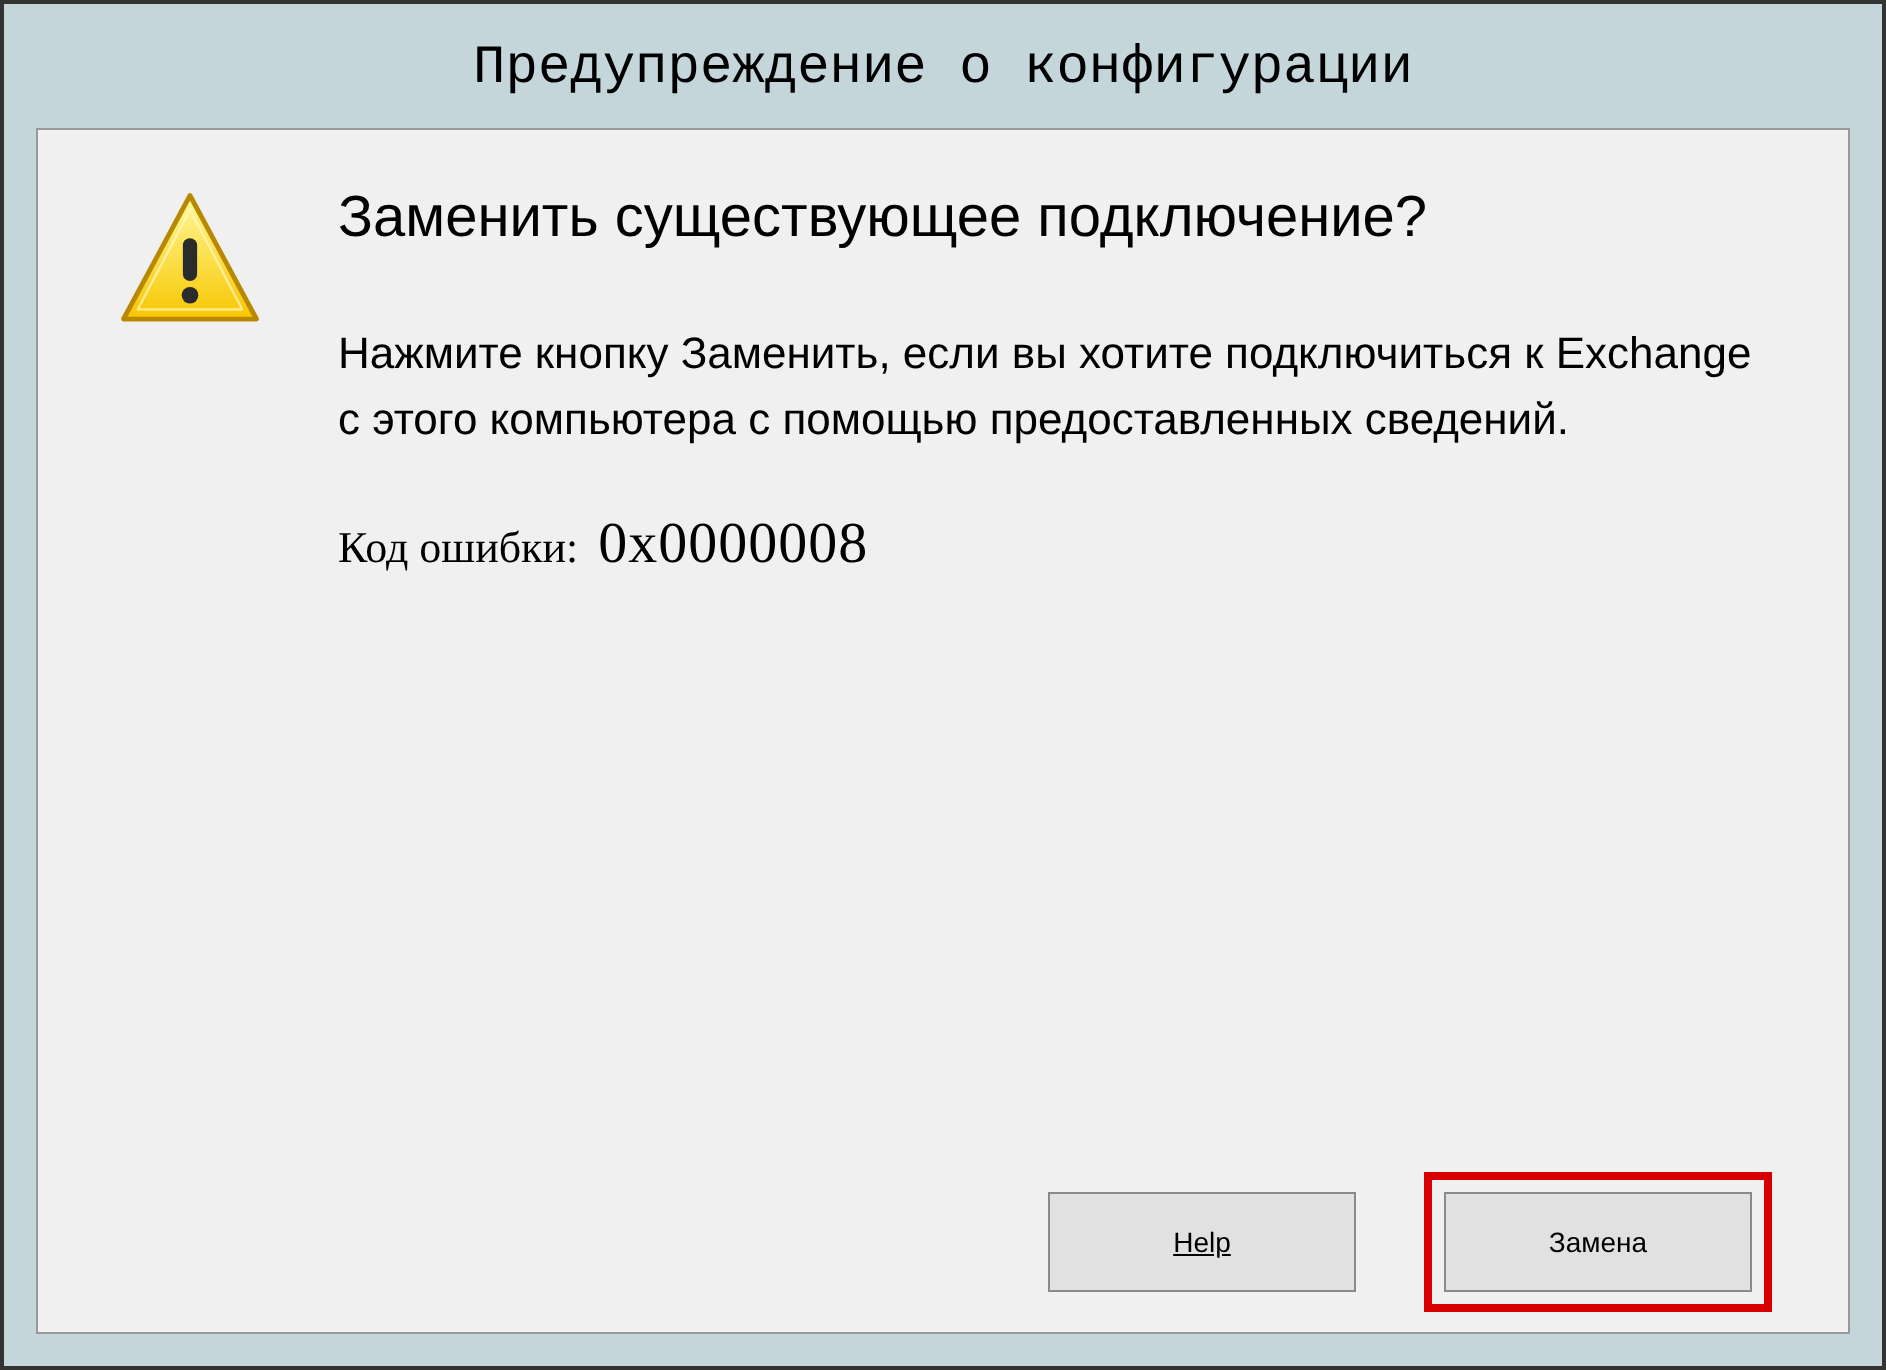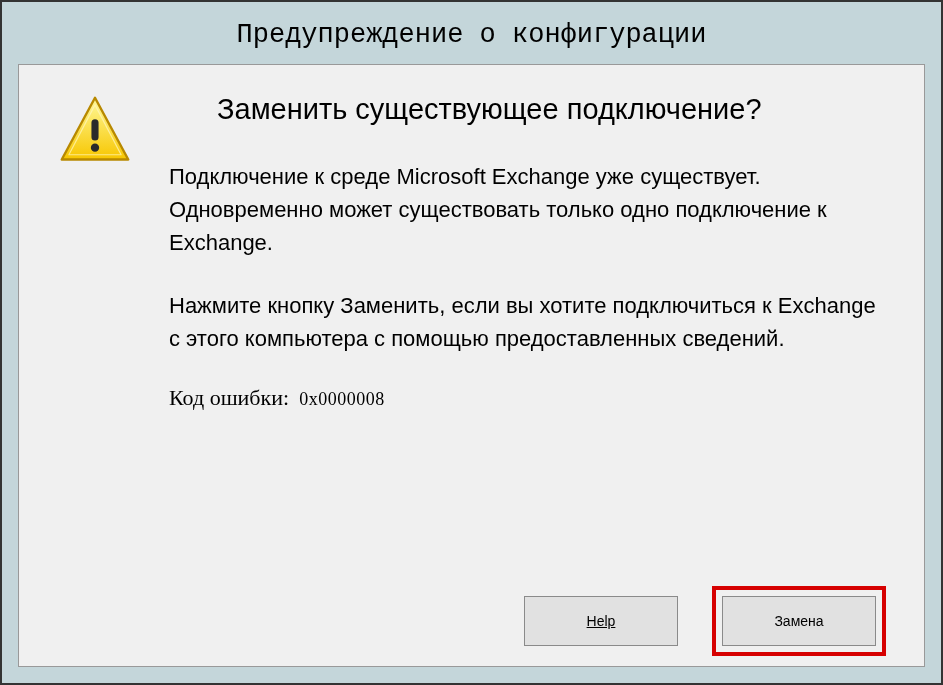--- a/index.html
+++ b/index.html
@@ -50,38 +50,37 @@
     .text-block {
       flex: 1;
       padding-right: 10px;
     }
     .heading {
       font-size: 29px;
       font-weight: 400;
       line-height: 1.4;
       color: #000;
       margin-bottom: 30px;
-      margin-left: 48px;
     }
     .body-text {
       font-size: 22px;
       line-height: 1.5;
       color: #000;
       margin-bottom: 30px;
     }
     .error-row {
       font-size: 22px;
       color: #000;
       display: flex;
       gap: 10px;
       align-items: baseline;
       font-family: Liberation Serif, serif;
     }
     .error-code {
-      font-size: 18px;
+      font-size: 29px;
       letter-spacing: 0.5px;
     }
     .button-row {
       margin-top: auto;
       display: flex;
       justify-content: flex-end;
       gap: 20px;
       padding-top: 20px;
     }
     .btn {
@@ -127,21 +126,20 @@
           </linearGradient>
         </defs>
         <polygon points="32,4 60,56 4,56" fill="url(#yg)" stroke="#b88900" stroke-width="2" stroke-linejoin="round"></polygon>
         <polygon points="32,10 54,52 10,52" fill="none" stroke="#fff6c0" stroke-width="1" stroke-linejoin="round" opacity="0.7"></polygon>
         <rect x="29" y="22" width="6" height="18" rx="3" fill="#2b2b2b"></rect>
         <circle cx="32" cy="46" r="3.5" fill="#2b2b2b"></circle>
       </svg>
     </div>
     <div class="text-block">
       <div class="heading">Заменить существующее подключение?</div>
-      <div class="body-text">Подключение к среде Microsoft Exchange уже существует. Одновременно может существовать только одно подключение к Exchange.</div>
       <div class="body-text">Нажмите кнопку Заменить, если вы хотите подключиться к Exchange с этого компьютера с помощью предоставленных сведений.</div>
       <div class="error-row">
         <span>Код ошибки:</span>
         <span class="error-code">0x0000008</span>
       </div>
     </div>
   </div>
 
   <div class="button-row">
     <button class="btn">

